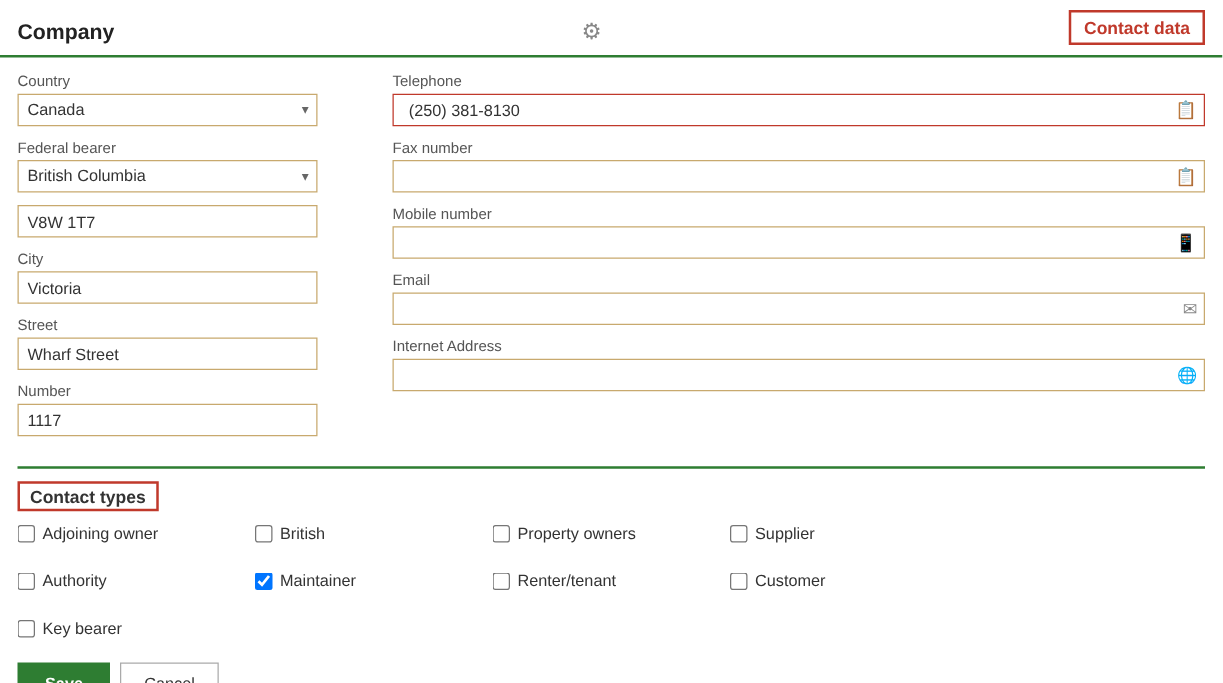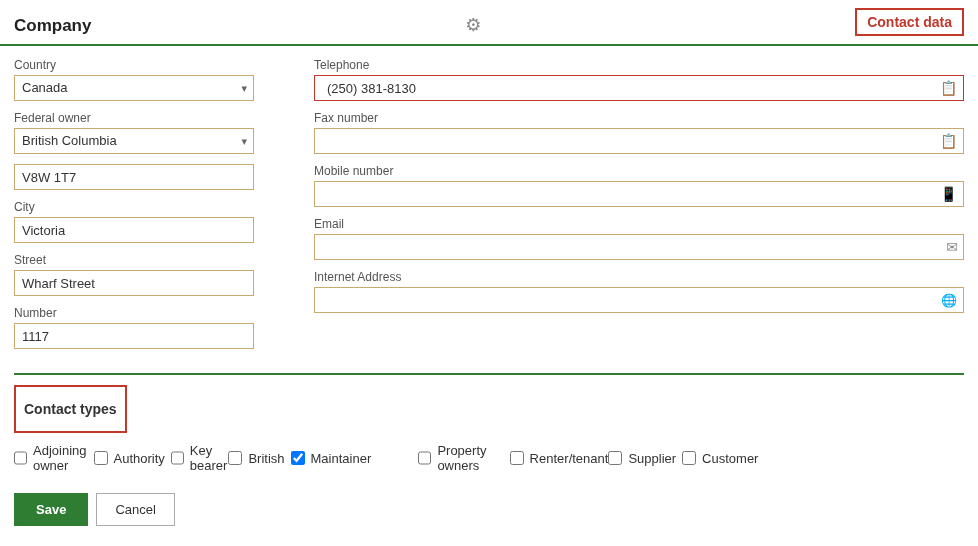--- a/index.html
+++ b/index.html
@@ -46,26 +46,26 @@
     .input-with-icon .field-input { padding-right: 28px; padding-left: 12px; }
     .input-icon {
       position: absolute; right: 6px; top: 50%; transform: translateY(-50%);
       font-size: 14px; color: #888; pointer-events: none;
     }
 
     .section-divider { border-top: 2px solid #2e7d32; margin: 14px 0 10px 0; }
 
     .contact-types-header {
       display: inline-block; border: 2px solid #c0392b;
-      padding: 14px 8px; font-size: 14px; font-weight: bold; color: #333;
+      padding: 2px 8px; font-size: 14px; font-weight: bold; color: #333;
       margin-bottom: 10px;
     }
 
     .checkboxes-row { display: flex; gap: 0; margin-bottom: 6px; }
-    .checkbox-col { flex: 0 0 190px; display: flex; flex-direction: row; gap: 6px; }
+    .checkbox-col { flex: 0 0 190px; display: flex; flex-direction: column; gap: 23px; }
     .checkbox-item { display: flex; align-items: center; gap: 6px; font-size: 13px; cursor: pointer; }
     .checkbox-item input[type="checkbox"] { width: 14px; height: 14px; cursor: pointer; }
 
     .footer-buttons { display: flex; gap: 8px; margin-top: 20px; padding: 0 0 14px 0; }
     .btn-save {
       background: #2e7d32; color: #fff; border: none; padding: 8px 22px;
       font-size: 13px; font-weight: bold; cursor: pointer; min-width: 70px;
     }
     .btn-save-close {
       background: #fff; color: #333; border: 1px solid #aaa; padding: 8px 18px;
@@ -95,21 +95,21 @@
           <select class="field-select">
             <option>Canada</option>
             <option>United States</option>
             <option>United Kingdom</option>
           </select>
           <span class="select-arrow">▾</span>
         </div>
       </div>
 
       <div class="field-group">
-        <label class="field-label">Federal owner</label>
+        <label class="field-label">Federal bearer</label>
         <div class="select-wrapper">
           <select class="field-select">
             <option>British Columbia</option>
             <option>Ontario</option>
             <option>Quebec</option>
             <option>Alberta</option>
           </select>
           <span class="select-arrow">▾</span>
         </div>
       </div>

